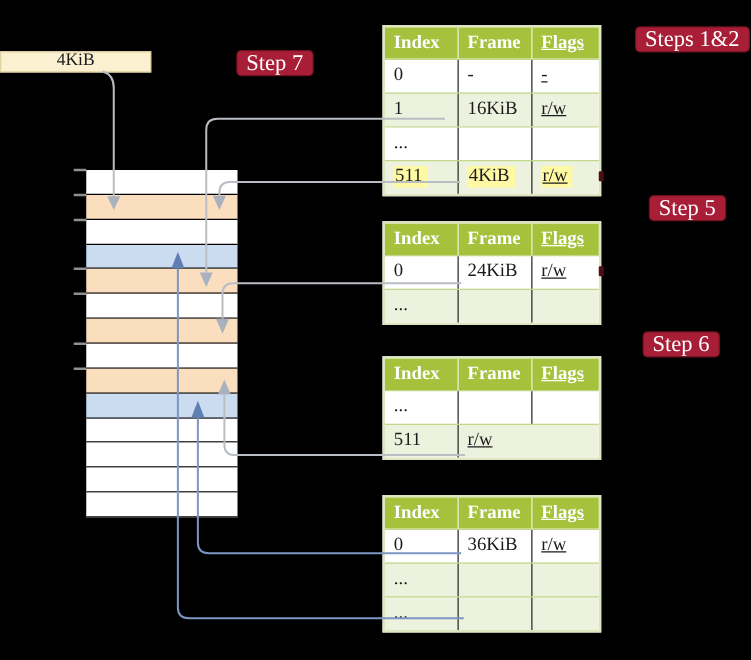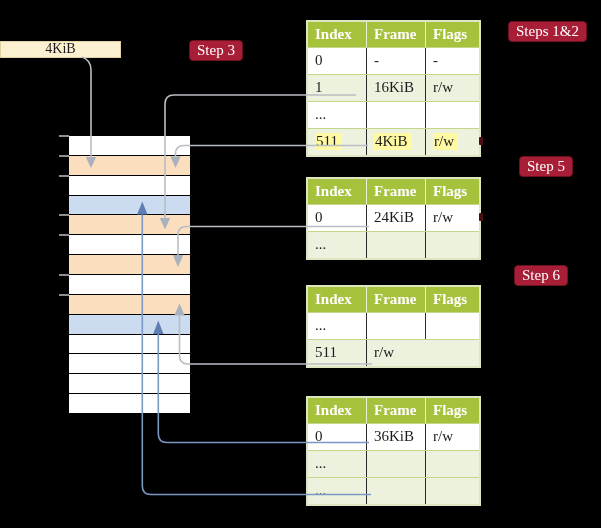--- a/index.html
+++ b/index.html
@@ -16,39 +16,39 @@
   
   .mem{
     position:absolute;left:69px;top:136px;width:121px;height:278px;
     display:flex;flex-direction:column;
   }
   .mem-row{flex:1;border-bottom:1px solid #000;}
   .tick{position:absolute;left:59px;width:10px;height:2px;background:#8f8f8f;}
   
   .step{
     position:absolute;background:#a81e37;border:1px solid #6e1220;border-radius:4px;
-    color:#fff;font-size:15px;line-height:17px;padding:1px 7px 1px;white-space:nowrap;
+    color:#fff;font-size:18px;line-height:17px;padding:1px 7px 1px;white-space:nowrap;
   }
   
   .ptable{
     position:absolute;left:306px;width:175px;box-sizing:border-box;
     border:2px solid #dde6c0;background:#fff;
   }
   .trow{display:flex;}
   .thead{height:25px;background:#a6c23d;}
   .thead .tcell{color:#fff;font-weight:bold;line-height:24px;border-right:1px solid #e9efd2;}
   .thead .tcell:last-child{border-right:none;}
   .tbody{height:26px;background:#fff;border-top:1px solid #c3d78b;}
   .tbody.shade{background:#edf2df;}
   .tbody .tcell{border-right:1px solid #2a2a2a;line-height:25px;}
   .tbody .tcell:last-child{border-right:none;}
   .tcell{box-sizing:border-box;padding-left:7px;font-size:15px;color:#1b1b1b;overflow:hidden;}
   .c0{width:59px;}
   .c1{width:59px;}
-  .c2{flex:1;}
+  .c2{flex:1;text-decoration:underline;}
   .hl{background:#fef9a2;padding:0 4px 1px 1px;}
   
   .rdash{position:absolute;width:4px;height:8px;background:#4b0d17;border-radius:1px;}
   
   .overlay{position:absolute;left:0;top:0;pointer-events:none;}
 </style>
 </head>
 <body>
 
 <div class="canvas">
@@ -75,21 +75,21 @@
   <div>
       <div class="tick" style="top: 135px;"></div>
       <div class="tick" style="top: 154.9px;"></div>
       <div class="tick" style="top: 174.7px;"></div>
       <div class="tick" style="top: 214.4px;"></div>
       <div class="tick" style="top: 234.3px;"></div>
       <div class="tick" style="top: 274px;"></div>
       <div class="tick" style="top: 293.9px;"></div>
     </div>
 
-  <span class="step" style="left:189px;top:40px">Step 3</span>
+  <span class="step" style="left:189px;top:40px">Step 7</span>
   <span class="step" style="left:508px;top:21px">Steps 1&amp;2</span>
   <span class="step" style="left:519px;top:156px">Step 5</span>
   <span class="step" style="left:514px;top:265px">Step 6</span>
 
   <div class="ptable" style="top:20px">
       <div class="trow thead">
         <div class="tcell c0">Index</div>
         <div class="tcell c1">Frame</div>
         <div class="tcell c2">Flags</div>
       </div>

